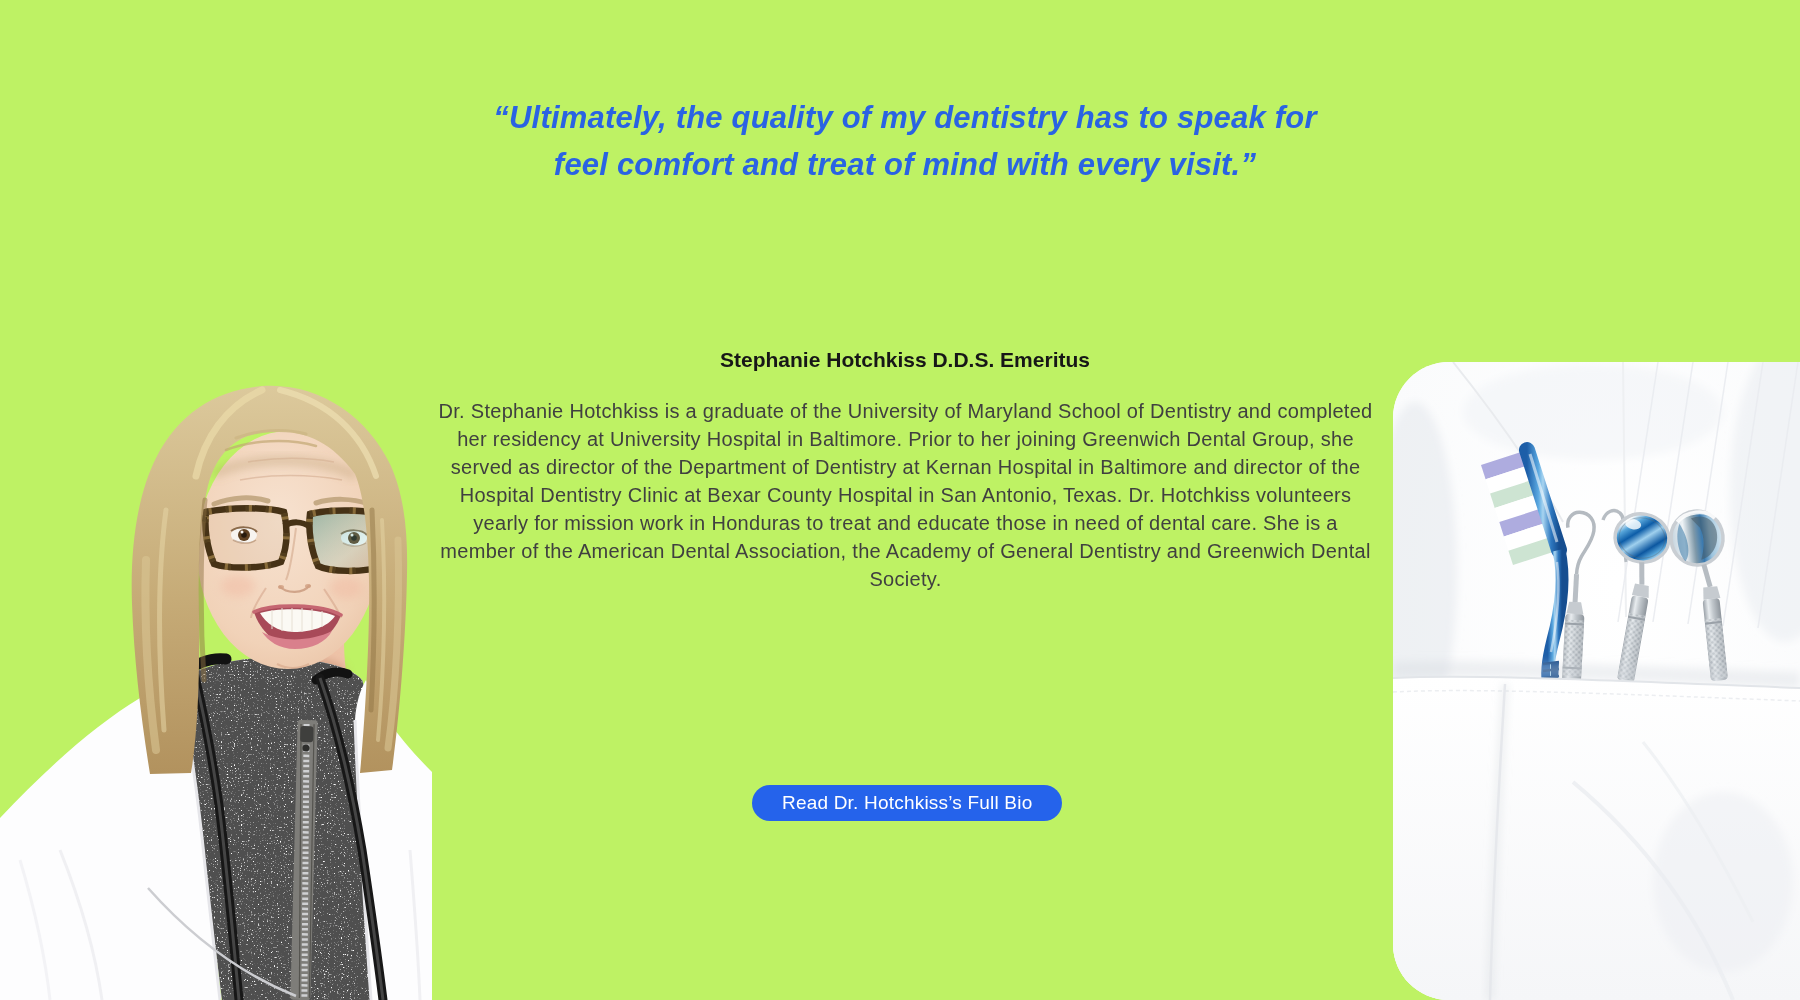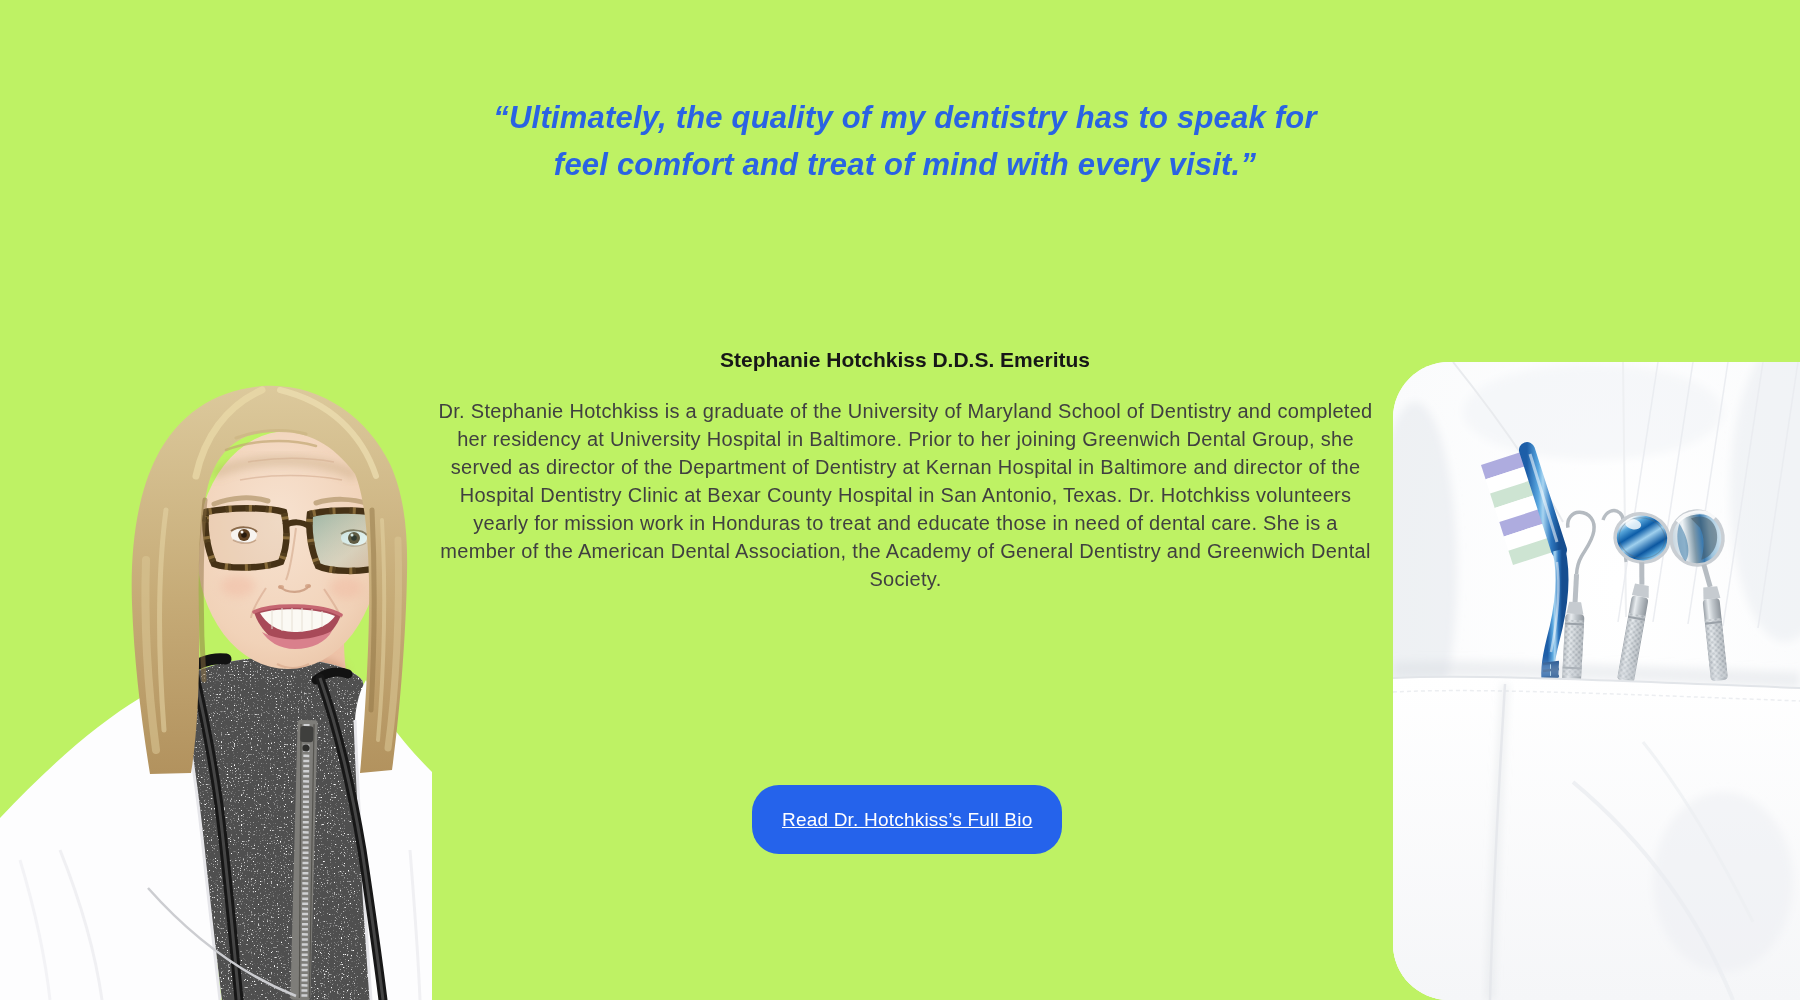--- a/index.html
+++ b/index.html
@@ -17,27 +17,26 @@
   .doctor-name{
     position:absolute;left:405px;top:348px;width:1000px;
     text-align:center;color:#171717;font-weight:700;font-size:21px;
   }
   .doctor-bio{
     position:absolute;left:433px;top:386px;width:945px;
     text-align:center;color:#404040;font-weight:400;
     font-size:20px;line-height:28px;letter-spacing:.3px;margin-top:11px;
   }
   .cta-btn{
-    position:absolute;left:752px;top:785px;height:69px;
+    position:absolute;left:752px;top:785px;height:36px;
     display:inline-flex;align-items:center;justify-content:center;
     padding:0 30px;border:none;border-radius:27px;
     background:#2563eb;color:#ffffff;cursor:pointer;
     font-family:"Liberation Sans",sans-serif;font-size:19px;font-weight:500;
     letter-spacing:.2px;
-    text-decoration:underline;
   }
   .portrait-wrap{
     position:absolute;left:0;top:380px;width:432px;height:620px;
   }
   .tools-wrap{
     position:absolute;left:1393px;top:362px;width:407px;height:638px;
     border-radius:56px 0 0 56px;overflow:hidden;background:#fbfbfc;
   }
   svg{display:block;}
 </style>

